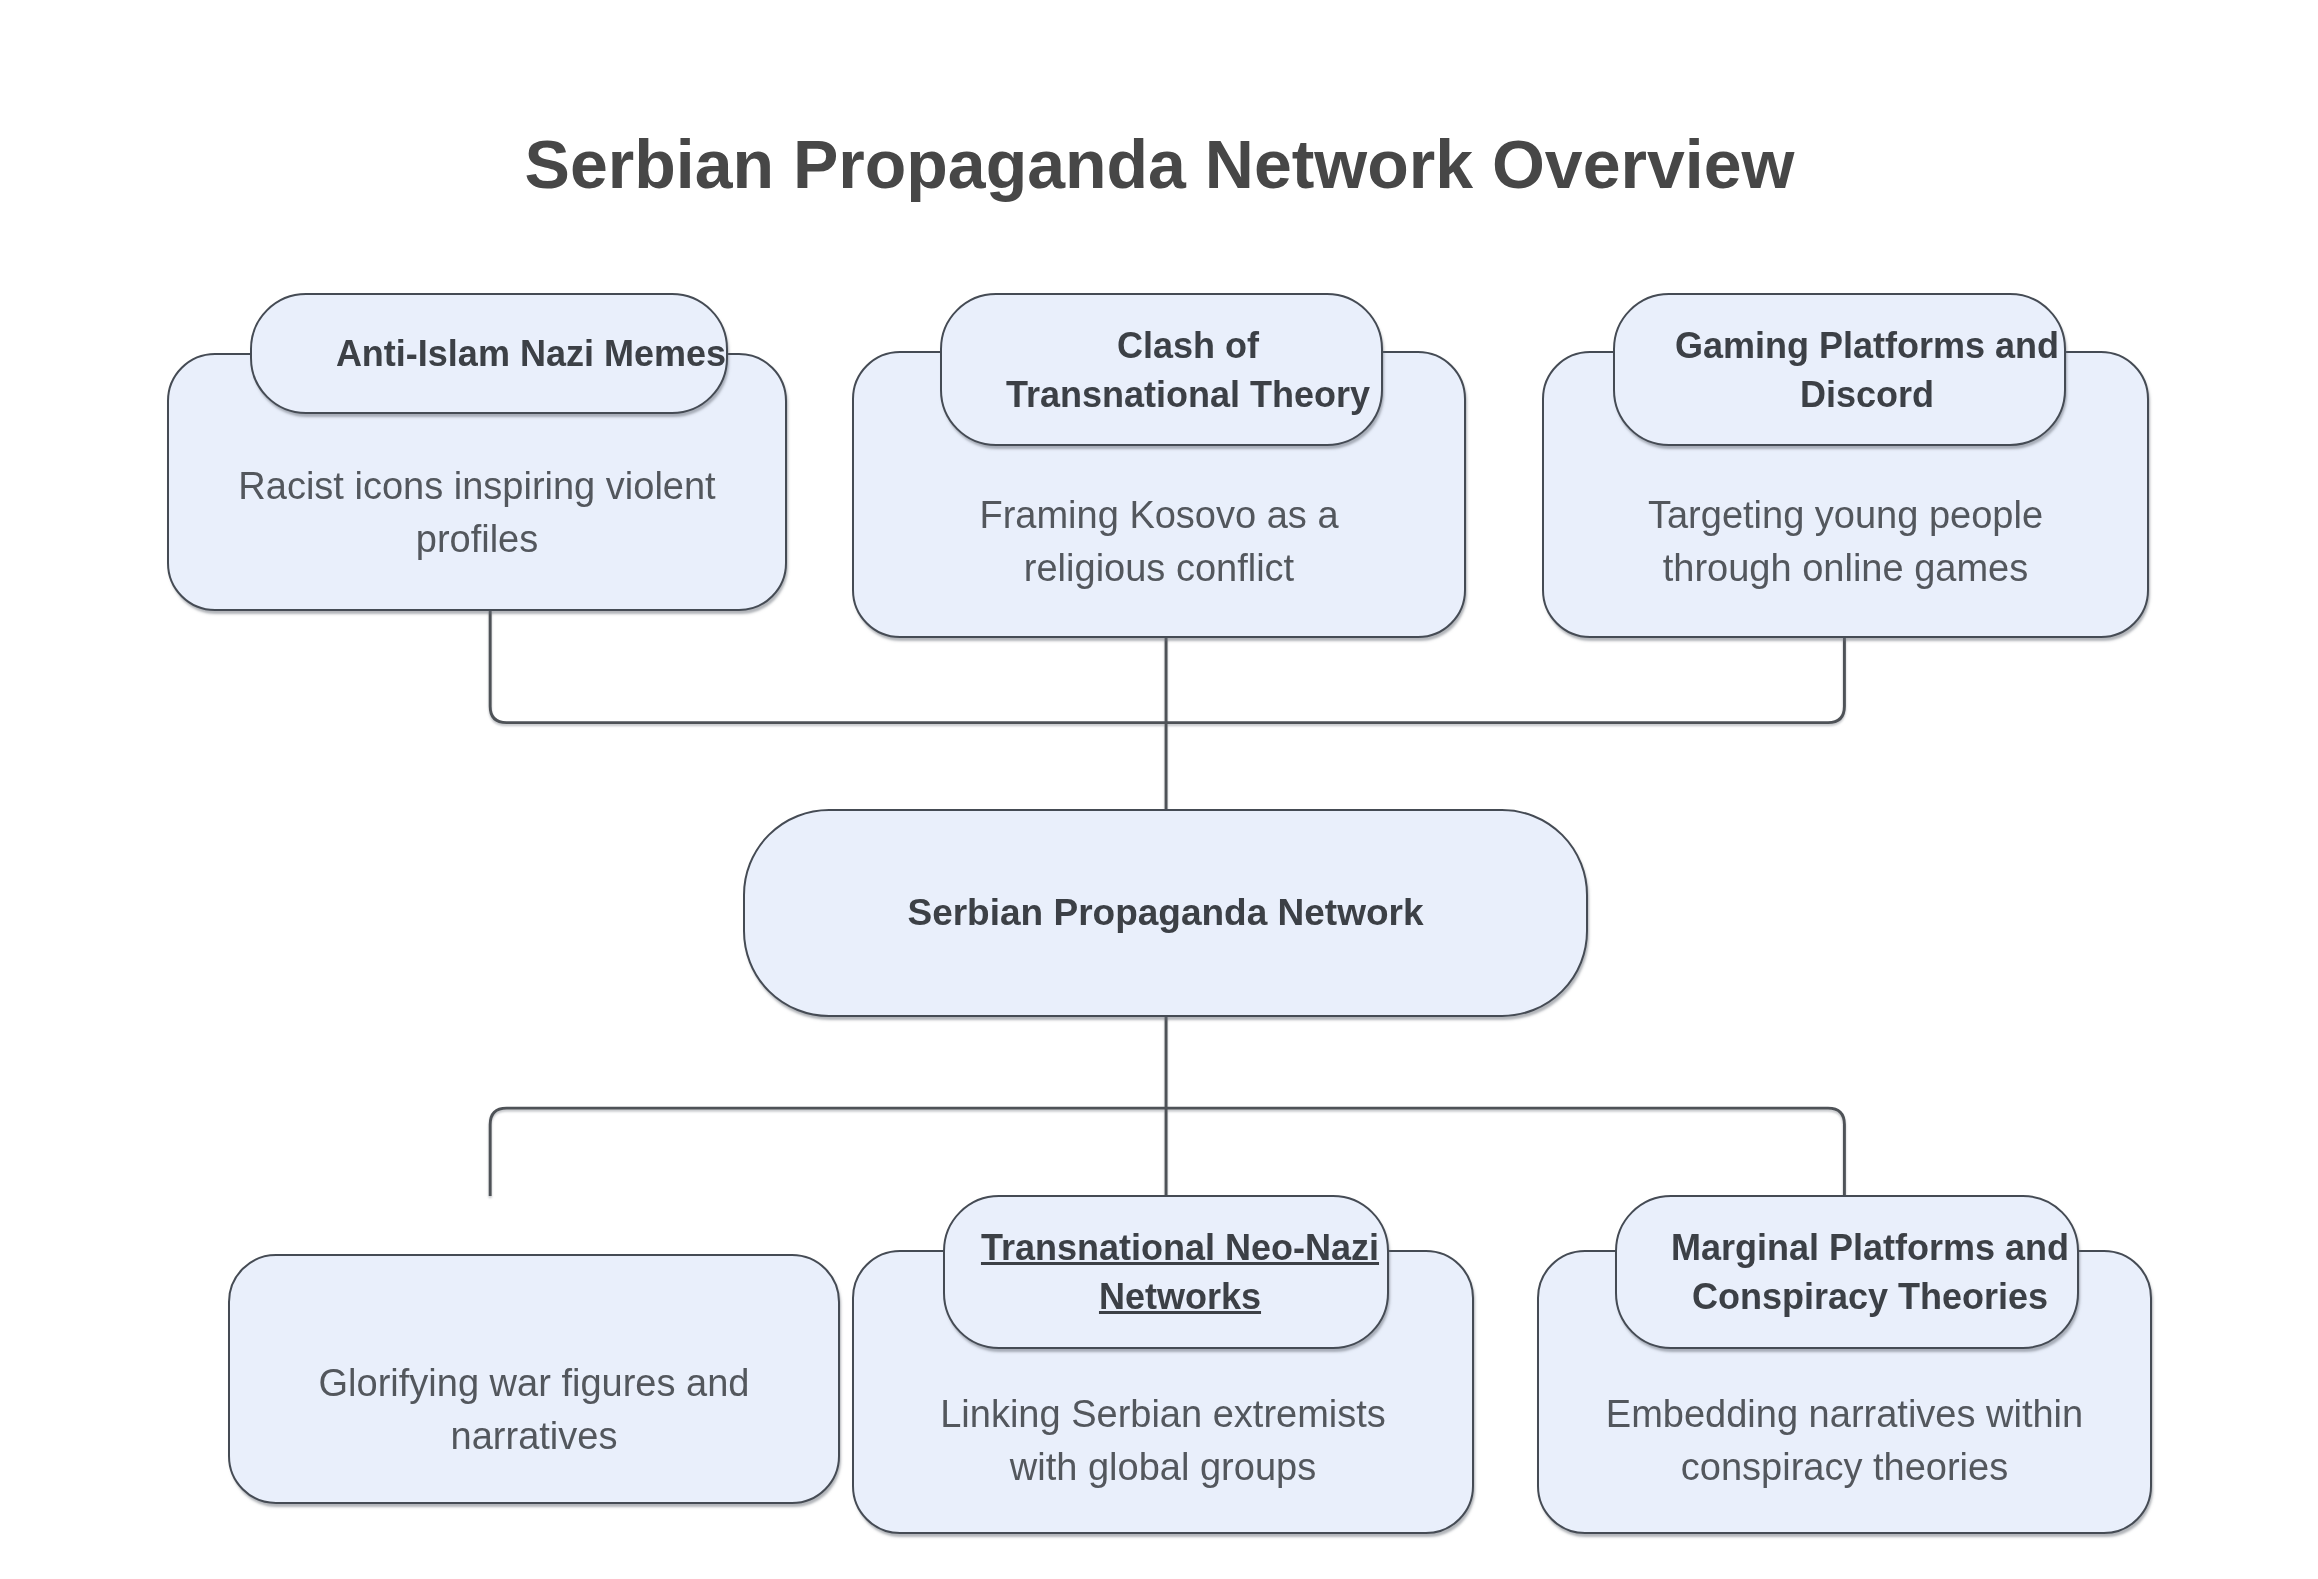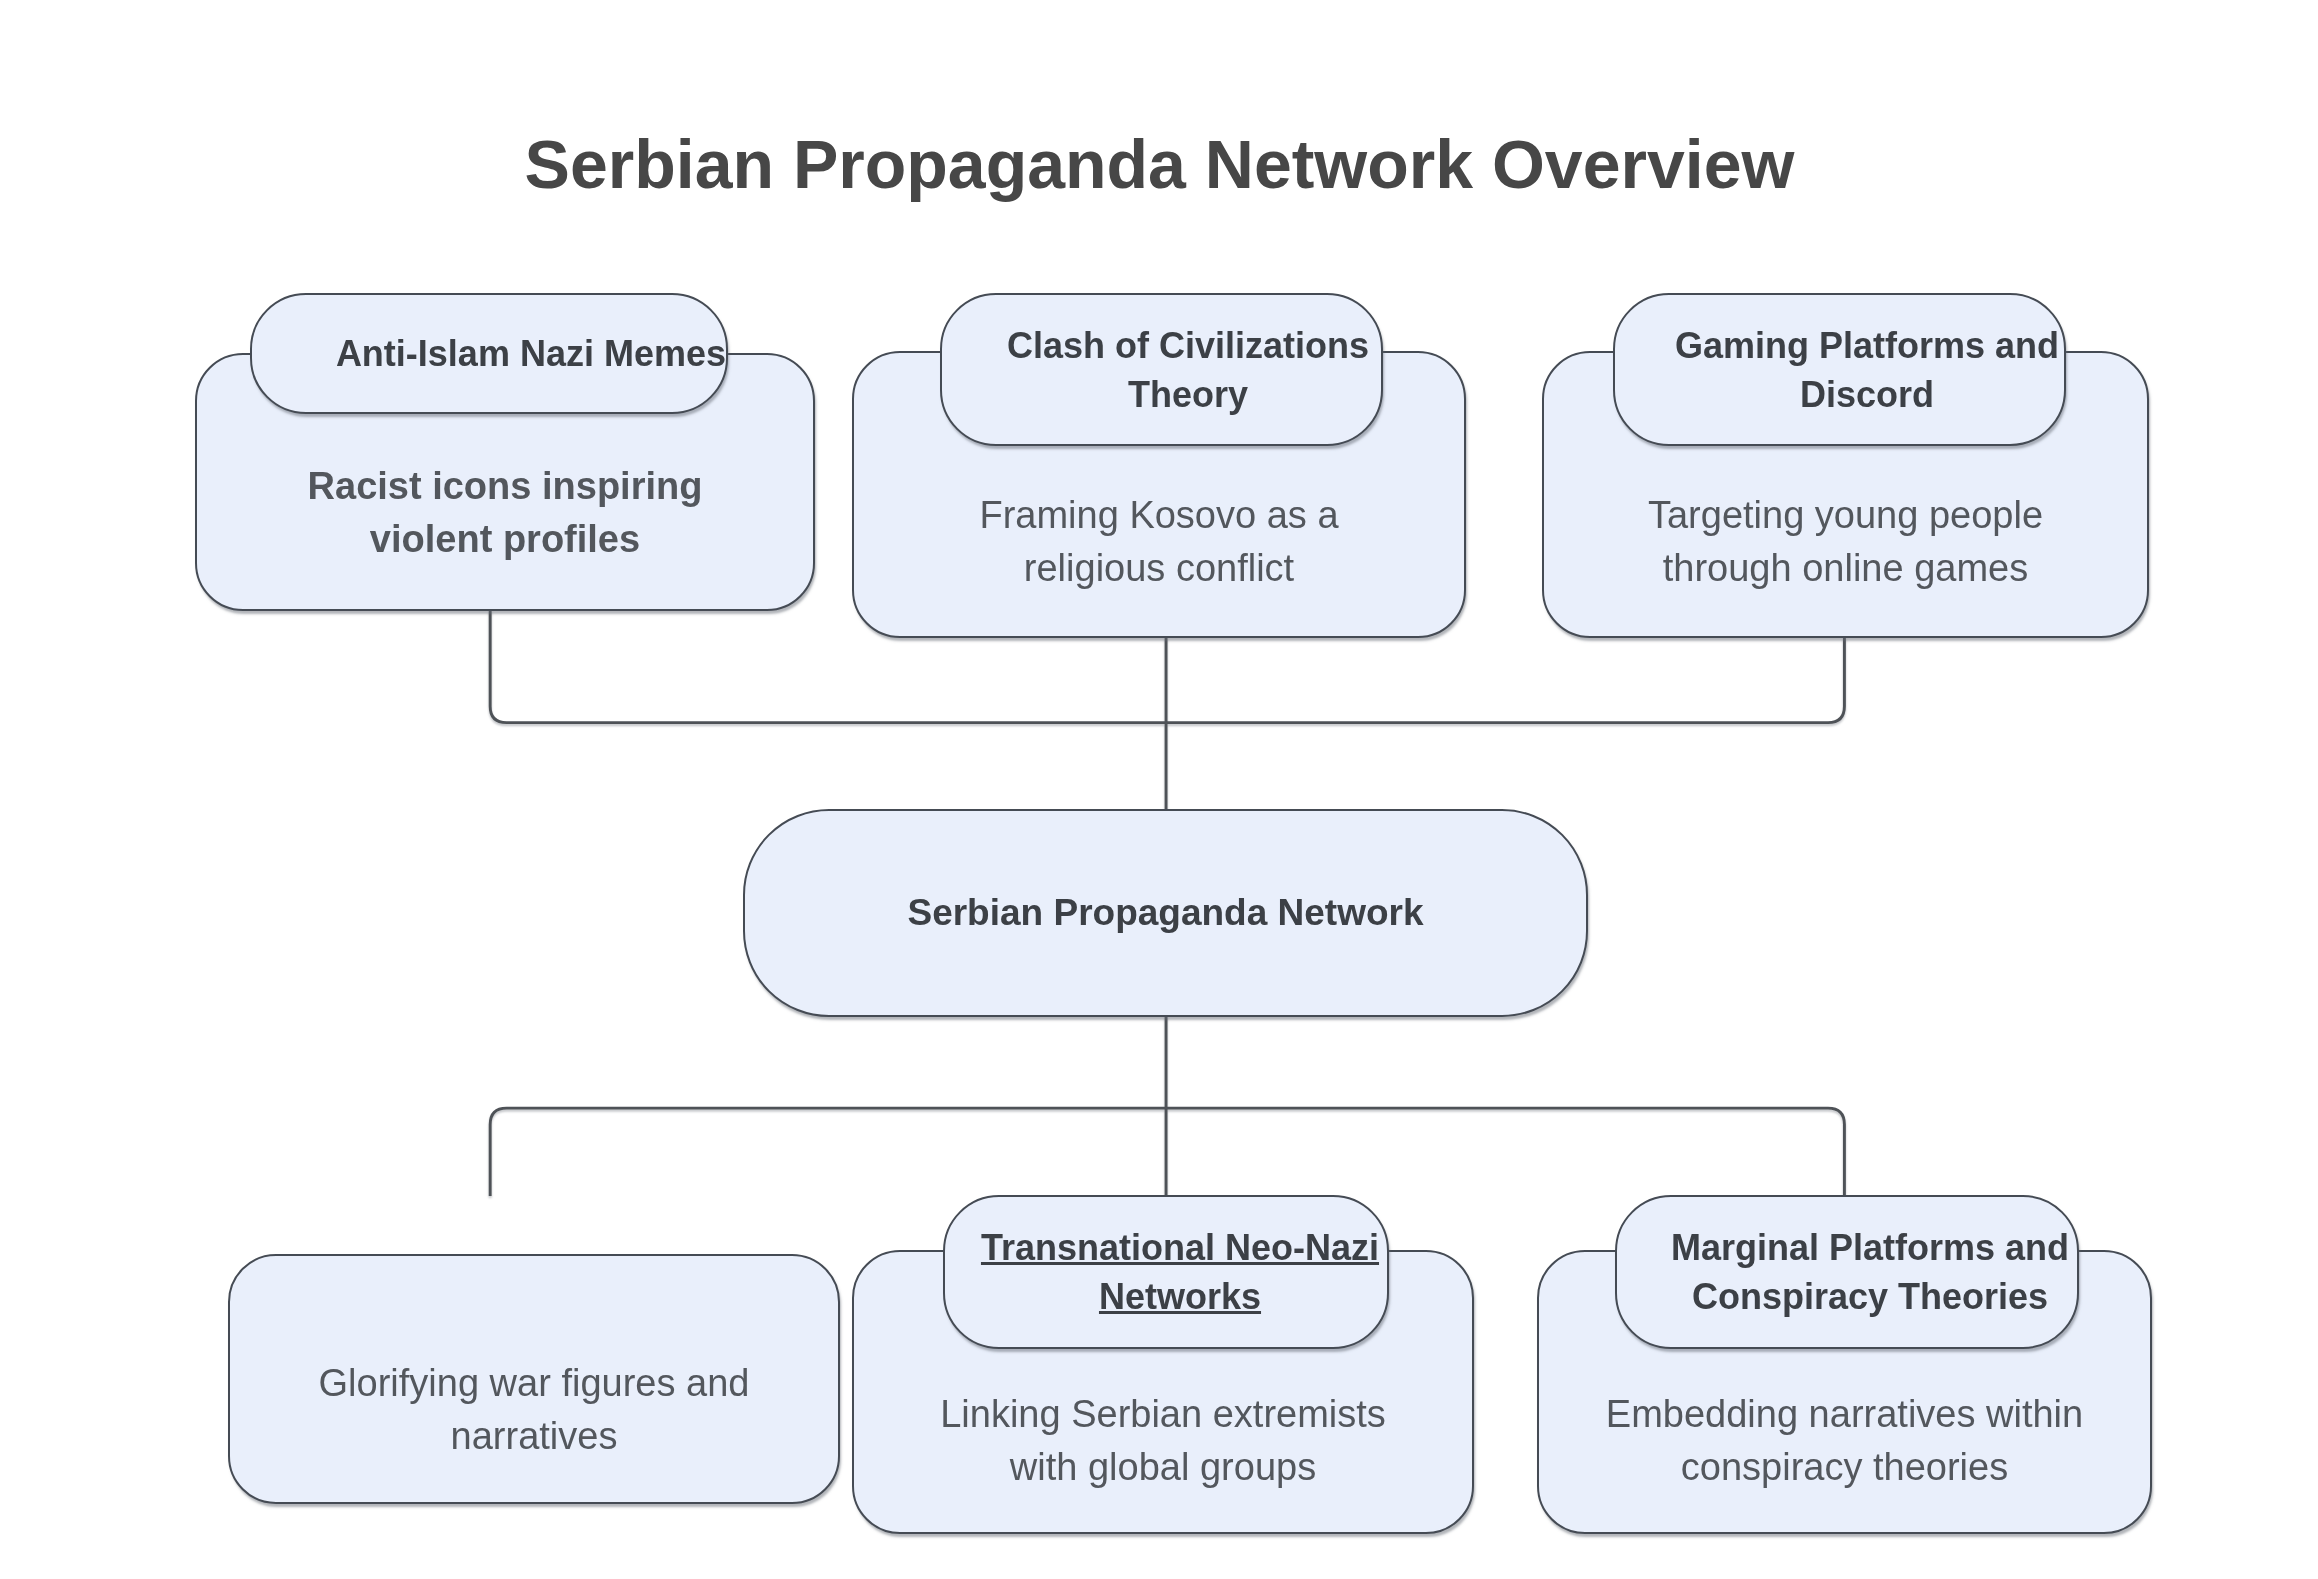--- a/index.html
+++ b/index.html
@@ -53,21 +53,21 @@
     left:743px;top:809px;width:845px;height:208px;
     background:var(--node-fill);
     border:2.9px solid var(--node-border);
     border-radius:86px;
     box-shadow:1.6px 3.3px 2.5px -0.8px rgba(100,105,115,.5);
     display:flex;align-items:center;justify-content:center;
     font-size:37px;font-weight:bold;color:var(--node-title-color);
     white-space:nowrap;
   }
   
-  .n1-box{left:195px;top:353px;width:620px;height:258px;padding-top:62px;font-weight:bold;}
+  .n1-box{left:167px;top:353px;width:620px;height:258px;padding-top:62px;}
   .n1-pill{left:250px;top:293px;width:478px;height:121px;white-space:nowrap;}
   .n2-box{left:852px;top:351px;width:614px;height:287px;padding-top:94px;}
   .n2-pill{left:940px;top:293px;width:443px;height:153px;}
   .n2-pill span{width:386px;}
   .n3-box{left:1542px;top:351px;width:607px;height:287px;padding-top:94px;}
   .n3-pill{left:1613px;top:293px;width:453px;height:153px;}
   .n3-pill span{width:394px;}
   
   .n4-box{left:180px;top:1254px;width:612px;height:250px;padding-top:61px;margin-left:48px;}
   .n4-pill{left:265px;top:1195px;width:450px;height:120px;white-space:nowrap;}
@@ -94,21 +94,21 @@
     <div class="body-text">Racist icons inspiring violent profiles</div>
   </div>
   <div class="pill n1-pill">
     <span>Anti-Islam Nazi Memes</span>
   </div>
 
   <div class="box n2-box">
     <div class="body-text">Framing Kosovo as a religious conflict</div>
   </div>
   <div class="pill n2-pill">
-    <span>Clash of Civilizations Theory</span>
+    <span>Clash of Transnational Theory</span>
   </div>
 
   <div class="box n3-box">
     <div class="body-text">Targeting young people through online games</div>
   </div>
   <div class="pill n3-pill">
     <span>Gaming Platforms and Discord</span>
   </div>
 
   <div class="center-node">

